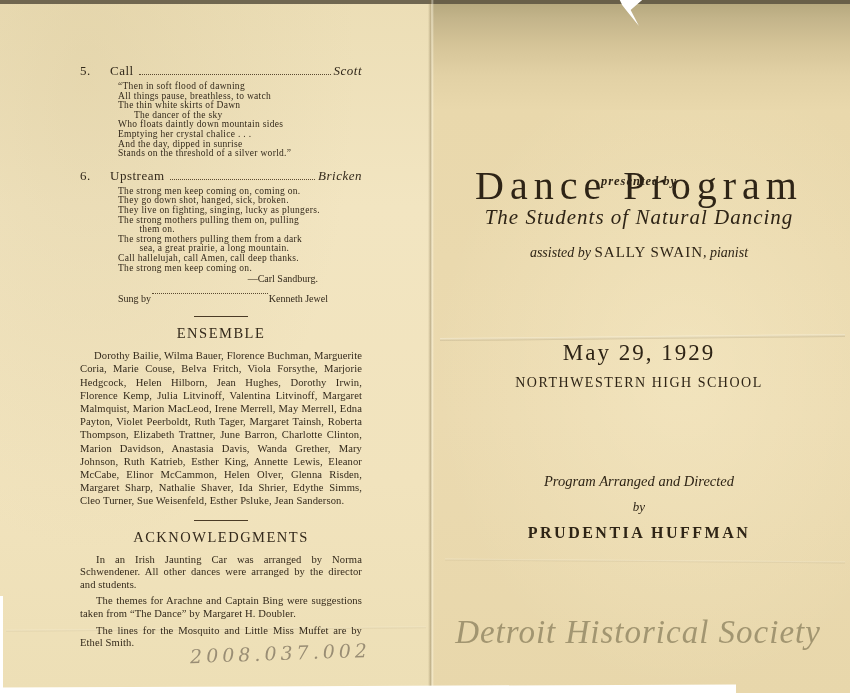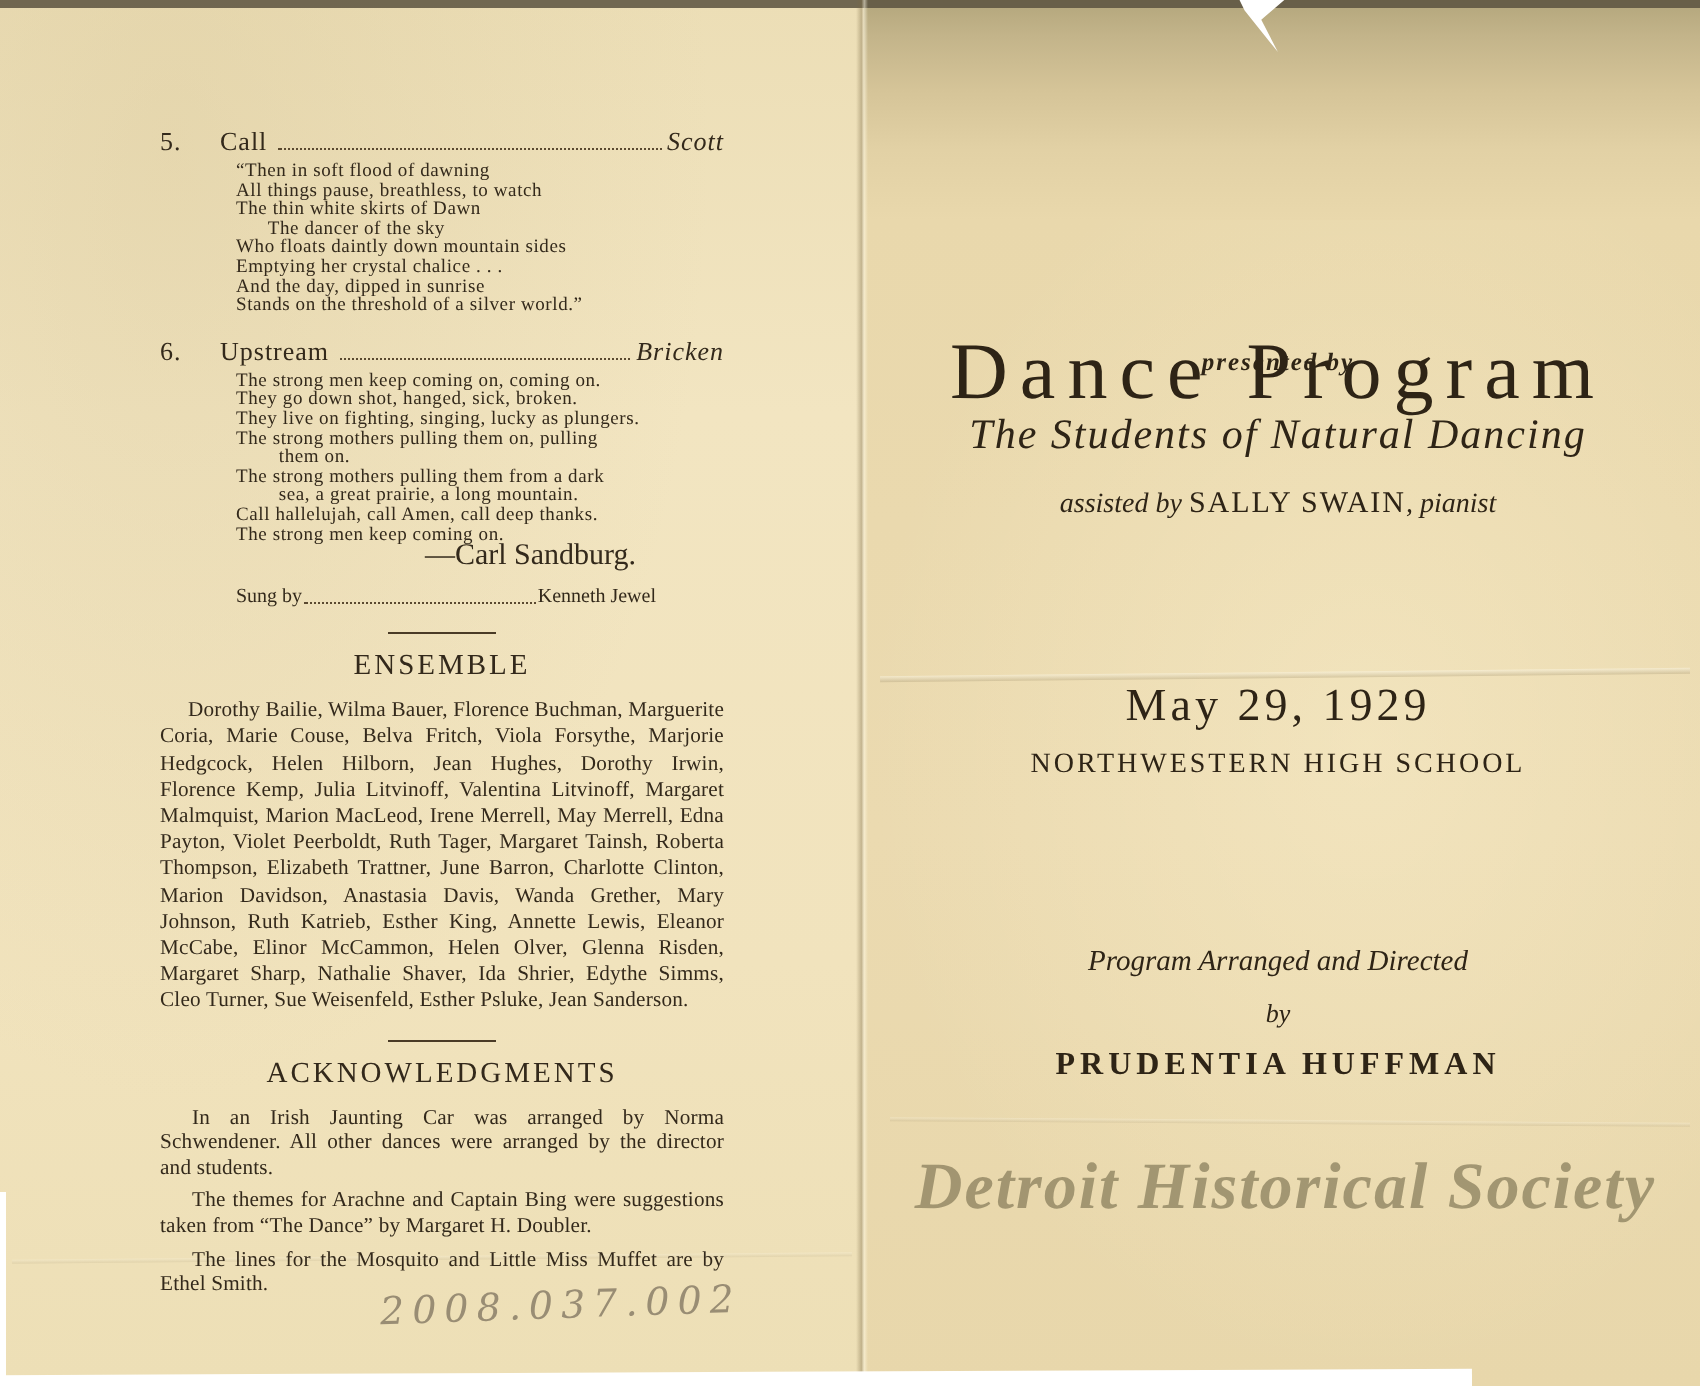--- a/index.html
+++ b/index.html
@@ -45,23 +45,23 @@
 
   
   .left-col { position:absolute; left:80px; top:63px; width:282px; color:#33291b; }
   .item-head { display:flex; align-items:baseline; font-size:13px; letter-spacing:.5px; }
   .item-head .num { width:30px; }
   .item-head .title { padding-right:4px; }
   .item-head .leader { flex:1; border-bottom:1px dotted #5a4930; margin:0 1px 3px 1px; }
   .item-head .composer { font-style:italic; padding-left:2px; }
   .poem { margin:3px 0 0 38px; font-size:9.5px; line-height:9.6px; letter-spacing:.3px; }
   .poem-line { white-space:pre; }
-  .attribution { margin:0 44px 0 0; text-align:right; font-size:15px; line-height:11px; }
+  .attribution { margin:0 44px 0 0; text-align:right; font-size:10px; line-height:11px; }
   .item + .item { margin-top:9px; }
-  .sungby-row { display:flex; align-items:flex-end; margin:9px 0 0 38px; width:210px; font-size:10px; }
+  .sungby-row { display:flex; align-items:flex-start; margin:9px 0 0 38px; width:210px; font-size:10px; }
   .sungby-row .leader { flex:1; border-bottom:1px dotted #5a4930; margin:0 1px 2px 1px; }
   .rule { width:54px; border-top:1.2px solid #4a3b26; margin:12px auto 0 auto; }
   .section-head { text-align:center; font-size:14.5px; font-weight:normal; letter-spacing:1.5px; margin-top:8px; }
   .names { margin-top:7px; font-size:10.6px; line-height:13.2px; text-align:justify; text-indent:14px; letter-spacing:.1px; }
   .ack-wrap { margin-top:8px; }
   .ack-para { font-size:10.6px; line-height:12.6px; text-align:justify; text-indent:16px; margin-top:4px; letter-spacing:.1px; }
 
   
   .r-line { position:absolute; left:432px; width:414px; text-align:center; color:#2e2416; }
   .r-title { top:122px; font-size:40px; letter-spacing:6px;margin-top:40px; }
@@ -70,22 +70,22 @@
   .r-assisted { top:244px; font-size:14px; font-style:italic; }
   .r-assisted .caps { font-style:normal; font-size:15px; letter-spacing:1px; }
   .r-date { top:340px; font-size:23px; letter-spacing:2px; }
   .r-venue { top:375px; font-size:14px; letter-spacing:1.5px; }
   .r-credit1 { top:473px; font-size:14.5px; font-style:italic; }
   .r-credit2 { top:499px; font-size:13px; font-style:italic; }
   .r-director { top:524px; font-size:16px; letter-spacing:2.5px;font-weight:bold; }
 
   
   .watermark {
-    position:absolute; left:448px; top:576px; width:380px; text-align:right;
-    font-size:33px; font-style:italic; font-weight:bold; letter-spacing:1px;
+    position:absolute; left:448px; top:614px; width:380px; text-align:center;
+    font-size:33px; font-style:italic; font-weight:normal; letter-spacing:1px;
     color:rgba(118,108,76,.62); white-space:nowrap;
   }
   .accession {
     position:absolute; left:190px; top:642px; font-size:19px; font-style:italic;
     color:#998d74; letter-spacing:4px; transform:rotate(-2deg);
     font-family:"DejaVu Serif", serif;
   }
 </style>
 </head>
 <body>

